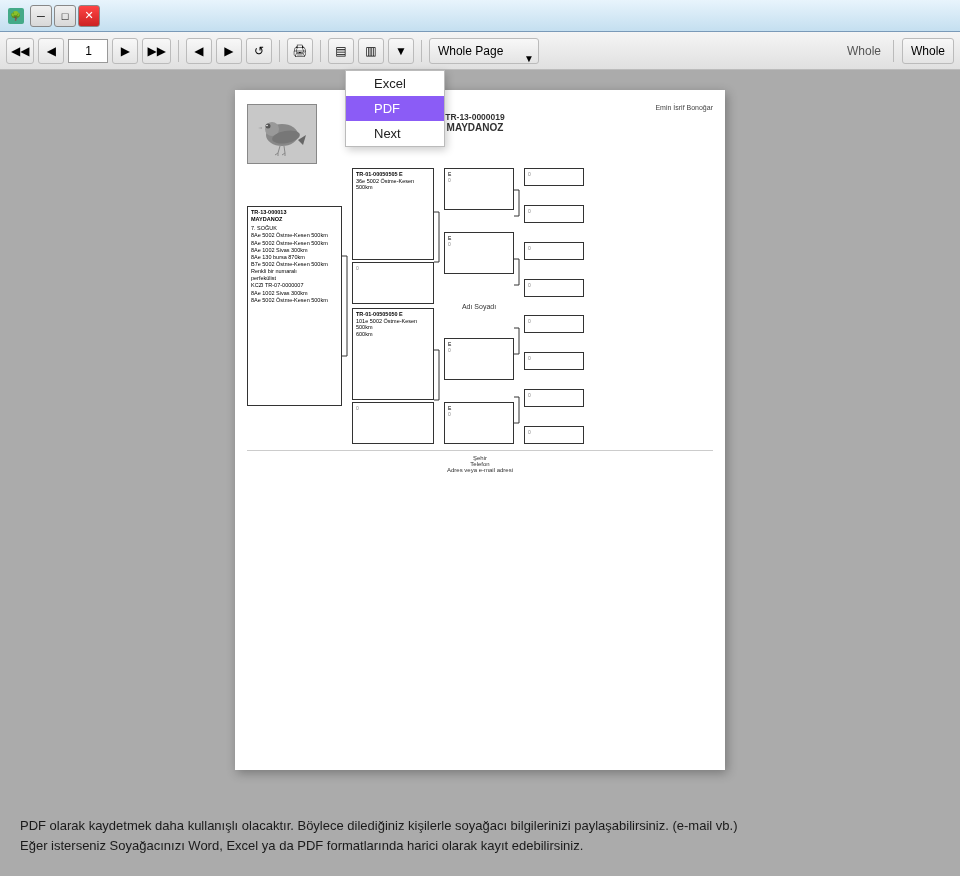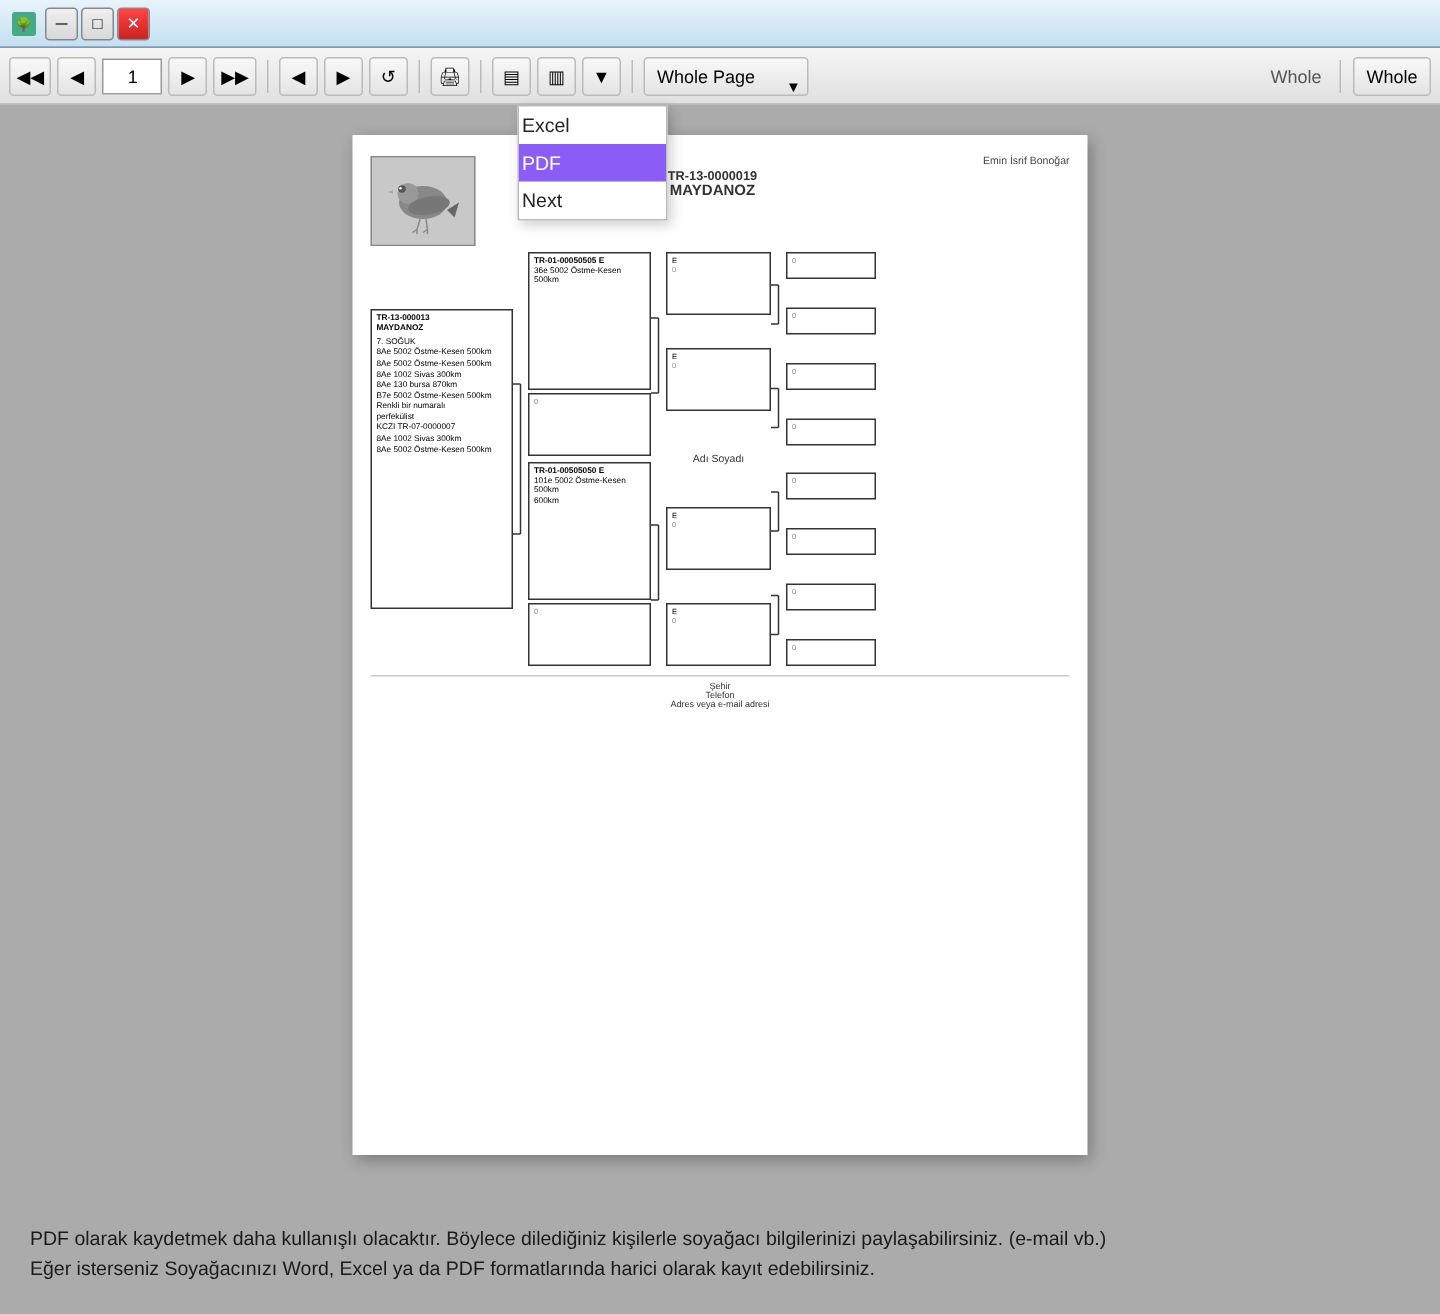--- a/index.html
+++ b/index.html
@@ -137,21 +137,21 @@
       position: absolute;
       top: 70px;
       left: 345px;
       background: white;
       border: 1px solid #bbb;
       box-shadow: 2px 3px 8px rgba(0,0,0,0.2);
       z-index: 100;
       width: 100px;
     }
     .dropdown-item {
-      padding: 5px 2px;
+      padding: 5px 28px;
       font-size: 13px;
       cursor: pointer;
       color: #222;
     }
     .dropdown-item:hover, .dropdown-item.active {
       background: #8b5cf6;
       color: white;
     }
 
     

